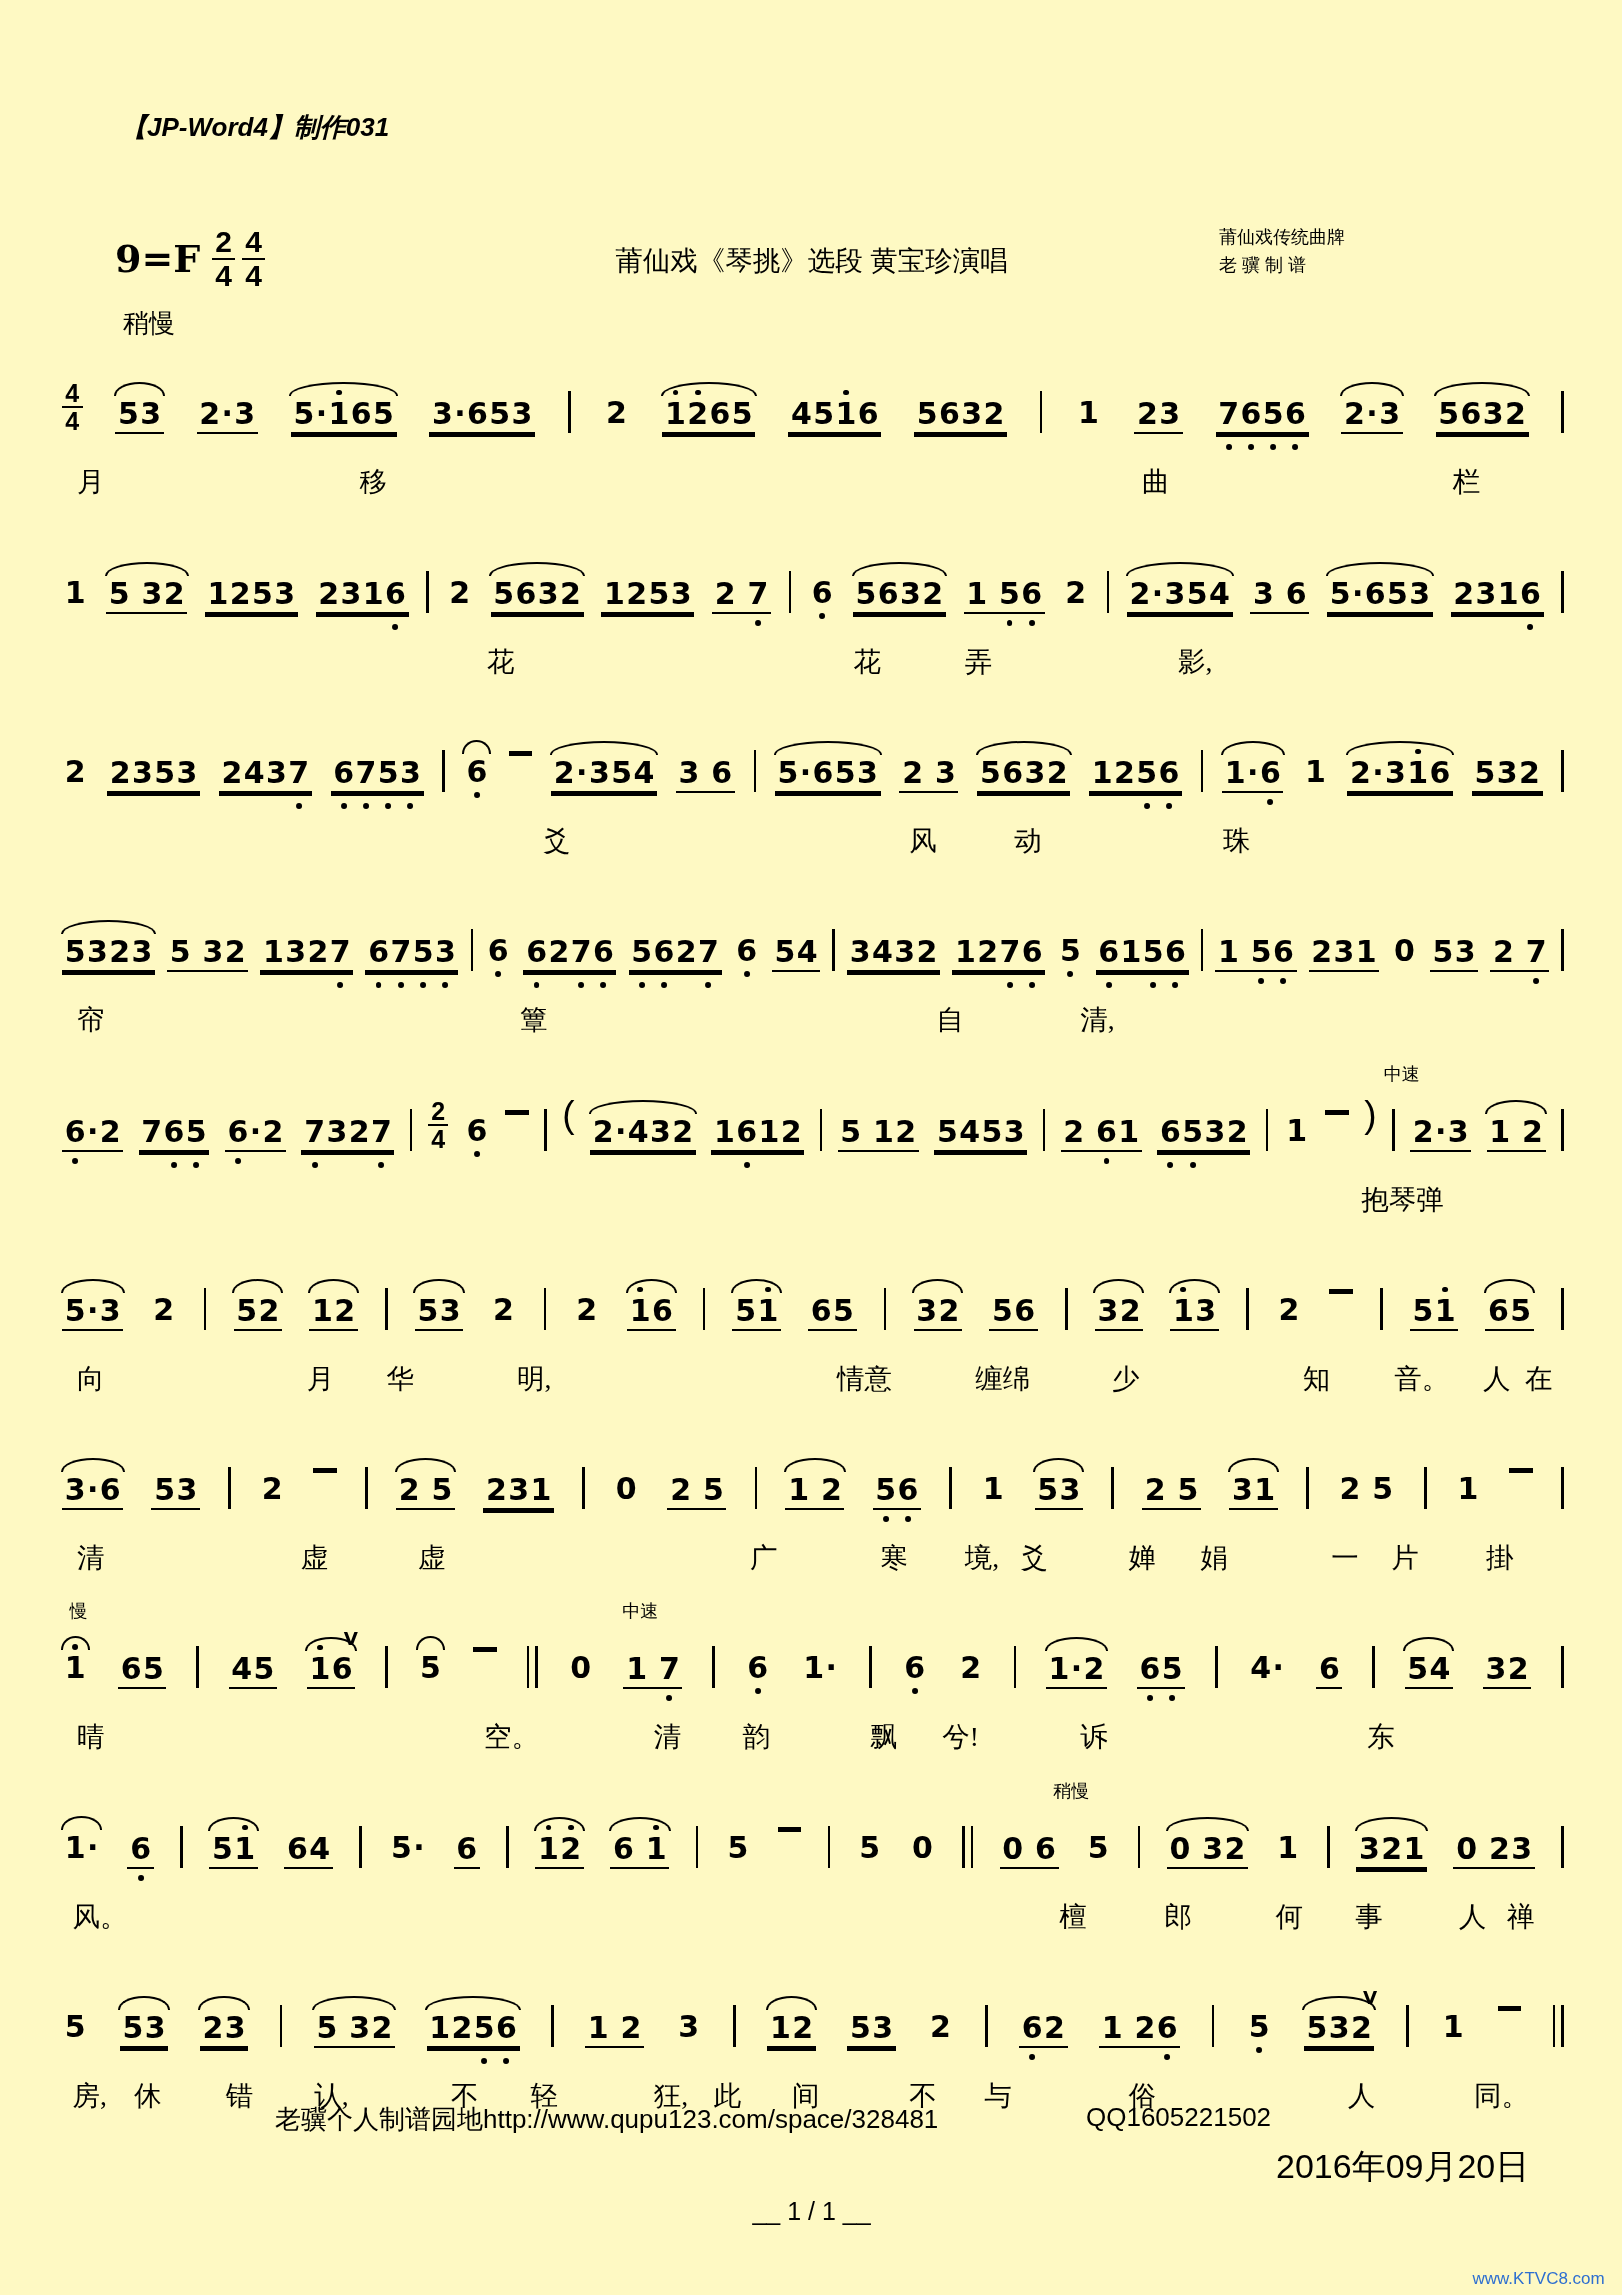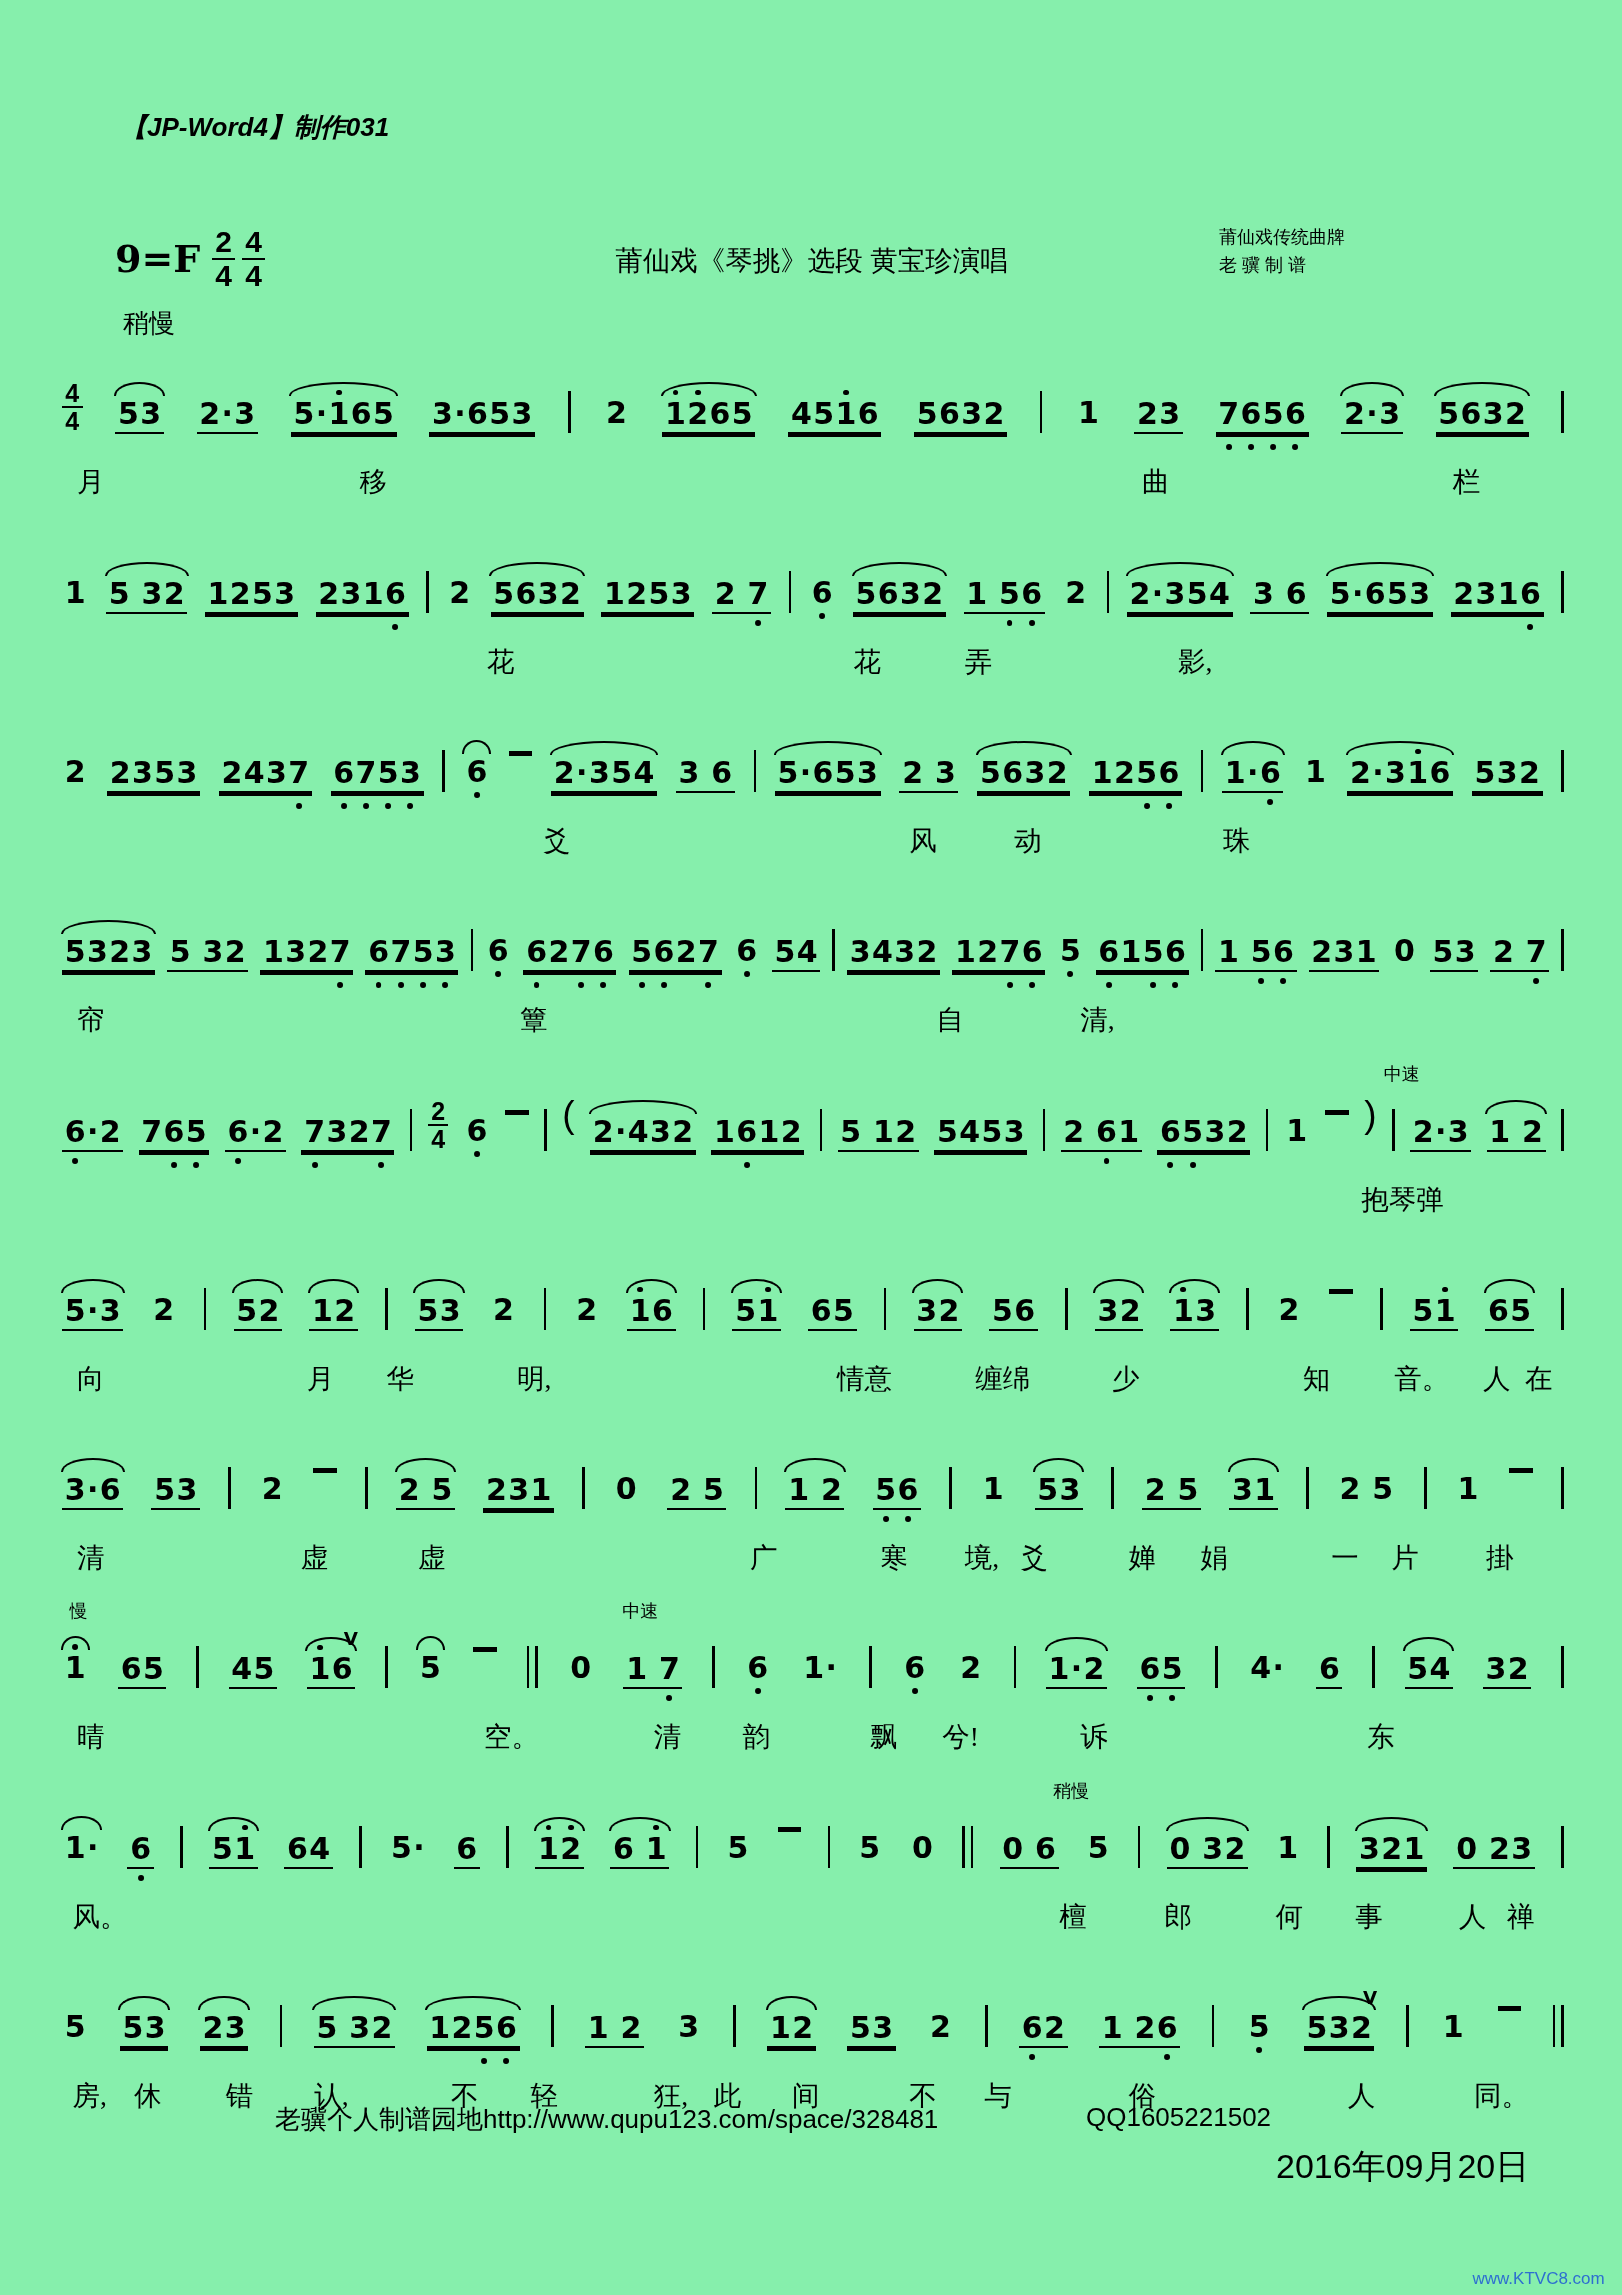--- a/index.html
+++ b/index.html
@@ -1,16 +1,16 @@
 <!DOCTYPE html>
 <html style="font-size:10.5px"><head>
 <meta charset="utf-8">
 <style>
   html,body{margin:0;padding:0}
-  .page{position:relative;width:1623px;height:2295px;background:#86efac;color:#000;
+  .page{position:relative;width:1623px;height:2295px;background:#fef9c3;color:#000;
         font-family:"Liberation Sans","DejaVu Sans",sans-serif;overflow:hidden}
 
   
   .maker{position:absolute;left:121px;top:110px;font-size:26px;font-weight:700;font-style:italic}
   .title{position:absolute;left:0;right:0;top:116px;text-align:center;font-size:52px;font-weight:700;letter-spacing:6.5px}
   .subtitle{position:absolute;left:0;right:0;top:243px;text-align:center;font-size:27.5px}
   .credits{position:absolute;left:1219px;top:224px;font-size:18px;line-height:1.55}
   .keyrow{position:absolute;left:115px;top:226px;display:flex;align-items:center;gap:11.8px}
   .keytext{font-size:38px;font-weight:700;font-family:"DejaVu Serif","Liberation Serif",serif}
   .tempo{position:absolute;left:123px;top:306px;font-size:26px}
@@ -1023,15 +1023,16 @@
           <span class="lyric" style="left: 71%;">俗</span>
           <span class="lyric" style="left: 85.6%;">人</span>
           <span class="lyric" style="left: 94%;">同。</span>
         </div>
       </div>
     </div>
 
   <div class="f-site">老骥个人制谱园地http://www.qupu123.com/space/328481</div>
   <div class="f-qq">QQ1605221502</div>
   <div class="f-date">2016年09月20日</div>
+  <div class="f-page">__ 1 / 1 __</div>
   <div class="watermark">www.KTVC8.com</div>
 </div>
 
 
 </body></html>

